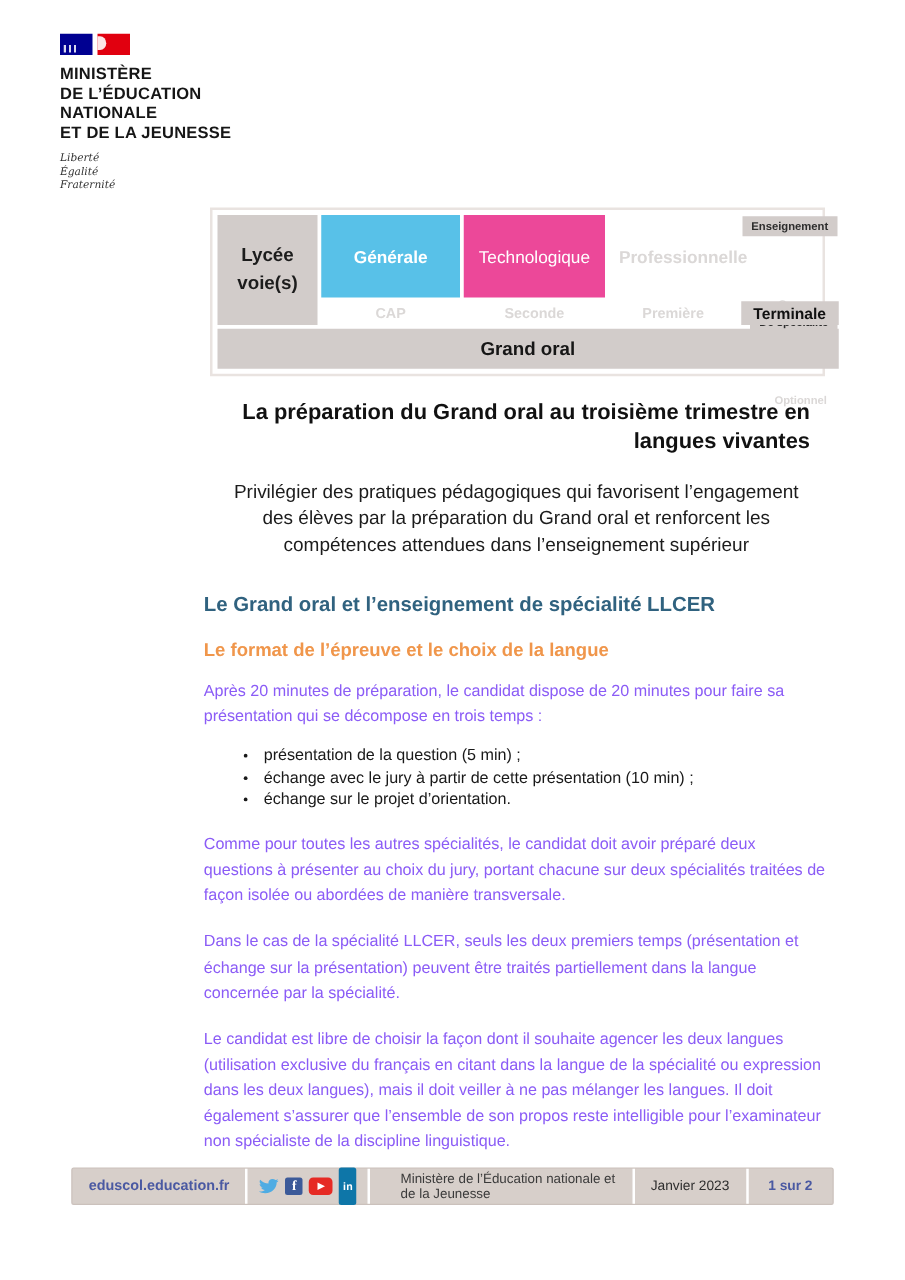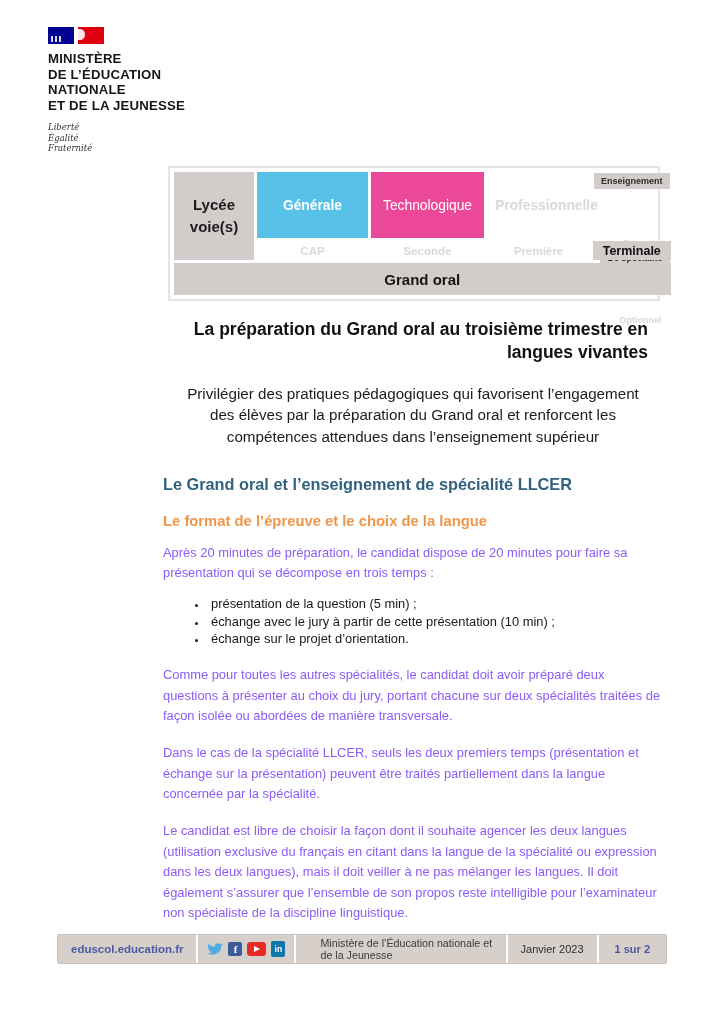--- a/index.html
+++ b/index.html
@@ -96,21 +96,21 @@
   .f-site { color:#4A59A2; font-weight:bold; font-size:11.5px; padding:0 13px; }
   .f-icons { gap:5px; padding:0 9px; }
   .f-ministry { color:#3a3a3a; font-size:10.7px; flex:1; justify-content:center; text-align:left;padding-left:24px; }
   .f-date { color:#2e2e2e; font-size:11px; padding:0 13px; }
   .f-page { color:#4A59A2; font-weight:bold; font-size:11px; padding:0 16px; }
 
   .ic { display:inline-flex; align-items:center; justify-content:center; }
   .ic-fb { width:14px; height:14px; background:#3C5A99; border-radius:2px; color:#fff; font-weight:bold; font-size:11px; font-family:"Liberation Serif",serif; }
   .ic-yt { width:19px; height:14px; background:#E62A24; border-radius:3.5px; }
   .ic-yt::after { content:""; border-left:6px solid #fff; border-top:3.5px solid transparent; border-bottom:3.5px solid transparent; margin-left:1px; }
-  .ic-in { width:14px; height:16px; background:#0E76A8; border-radius:2px; color:#fff; font-weight:bold; font-size:8.5px; letter-spacing:.2px; }
+  .ic-in { width:14px; height:30px; background:#0E76A8; border-radius:2px; color:#fff; font-weight:bold; font-size:8.5px; letter-spacing:.2px; }
 </style>
 </head>
 <body>
 
 <div class="logo-block">
   <div class="flag">
     <div class="flag-blue"></div>
     <div class="flag-red"></div>
   </div>
   <div class="ministry-name">

